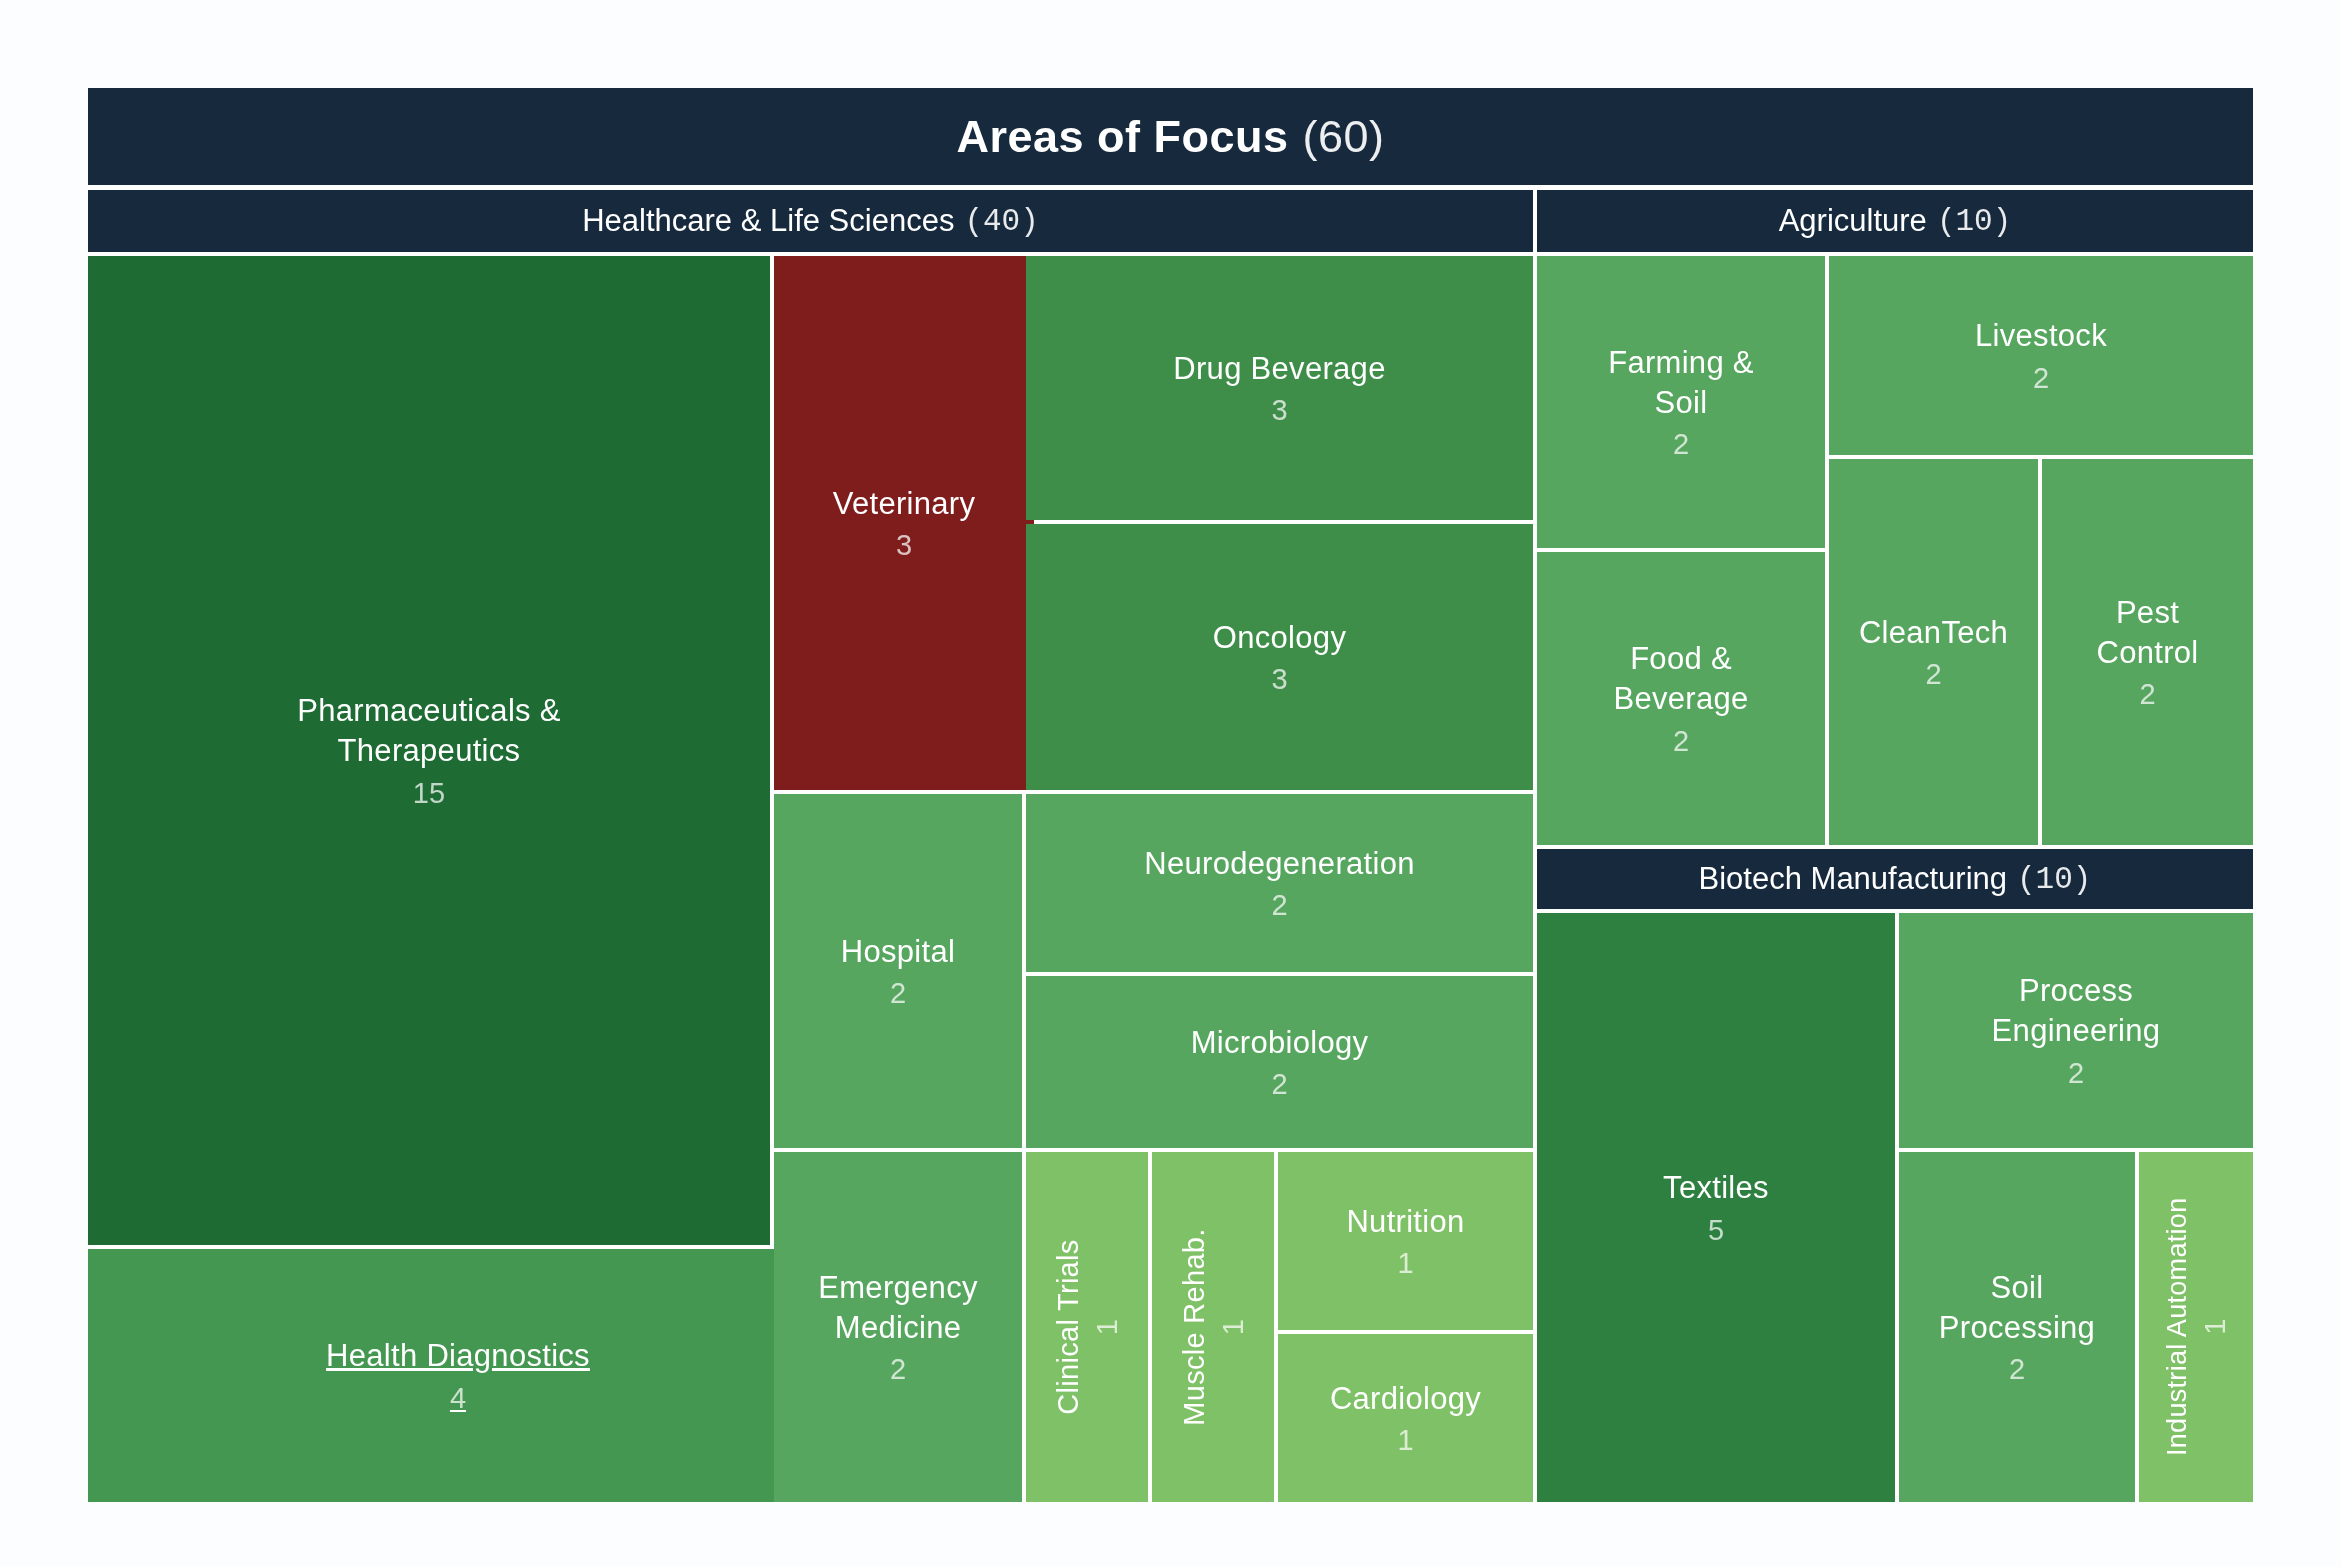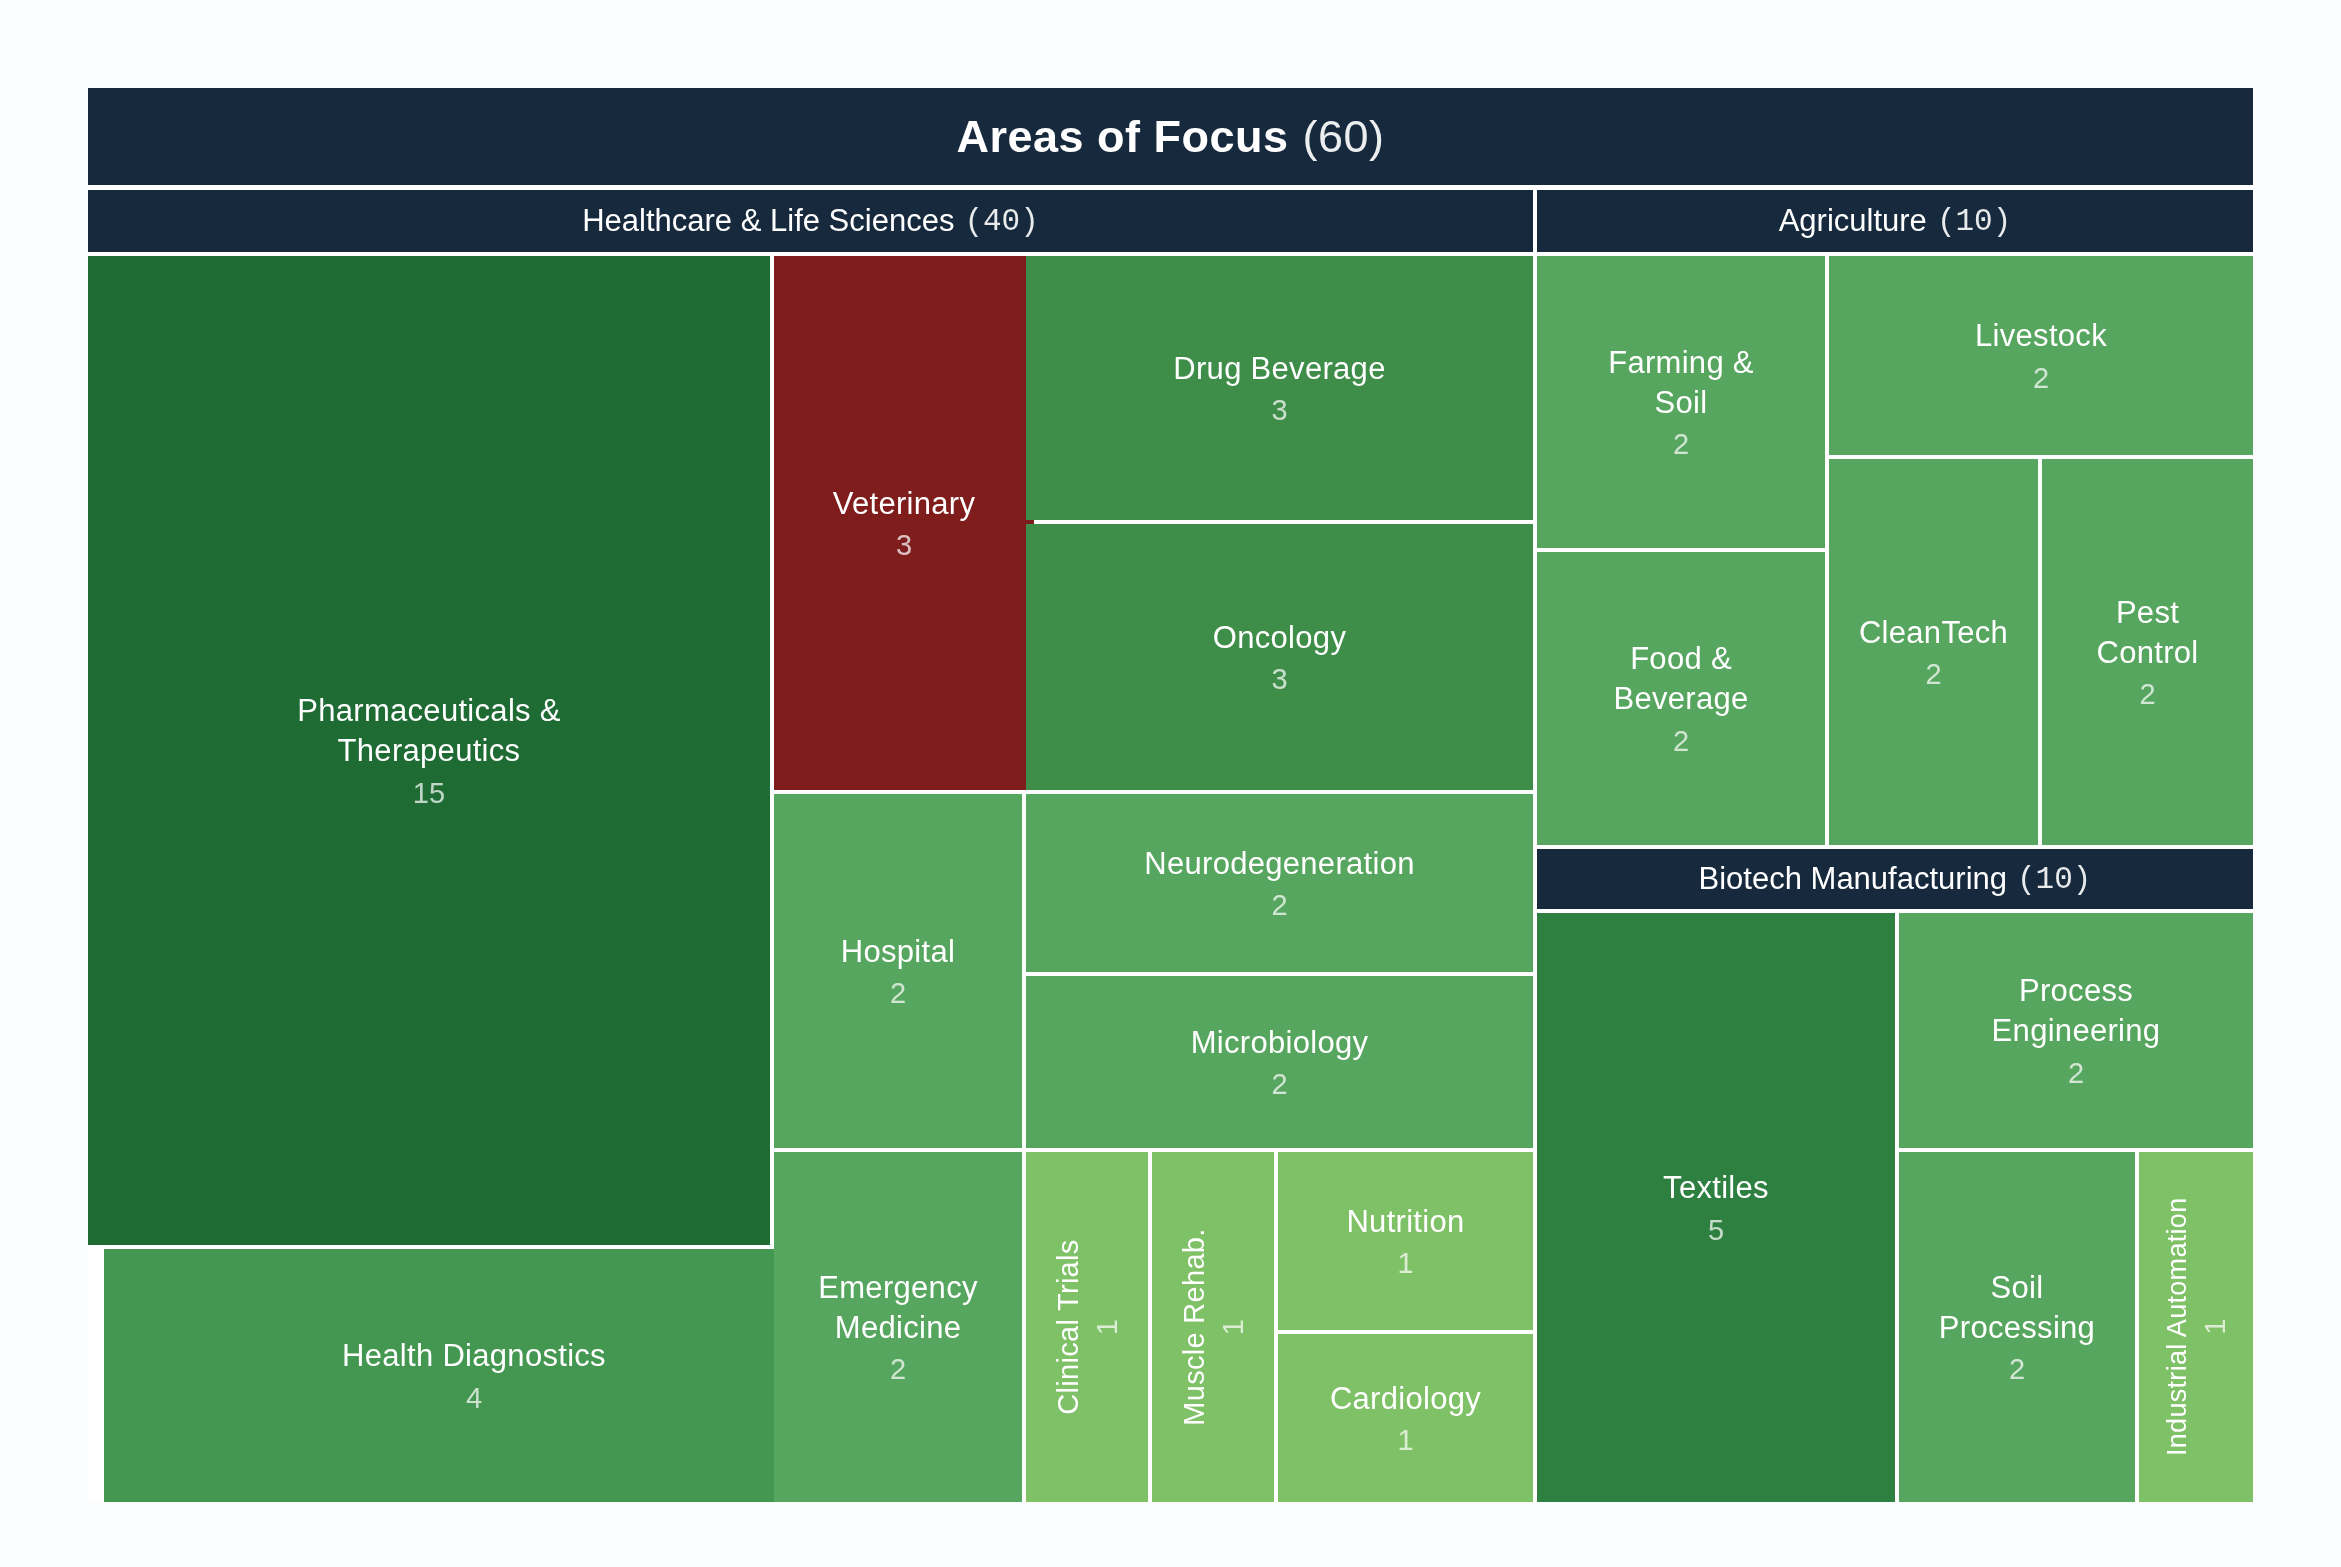--- a/index.html
+++ b/index.html
@@ -70,21 +70,21 @@
   <div class="bar group-bar" style="left: 1449px; top: 761px; width: 716px; height: 60px; background-color: rgb(22, 41, 61);">
     <span class="name">Biotech Manufacturing</span>
     <span class="count">(10)</span>
   </div>
 
   <div class="tile" style="left: 0px; top: 168px; width: 682px; height: 989px; background-color: rgb(30, 107, 52);">
     <div class="t-label" style="max-width:360px;">Pharmaceuticals &amp; Therapeutics</div>
     <div class="t-value">15</div>
   </div>
 
-  <div class="tile" style="left: 16px; top: 1161px; width: 740px; height: 253px; background-color: rgb(68, 151, 81);">
+  <div class="tile" style="left: 0px; top: 1161px; width: 740px; height: 253px; background-color: rgb(68, 151, 81); text-decoration: underline;">
     <div class="t-label">Health Diagnostics</div>
     <div class="t-value">4</div>
   </div>
 
   <div class="tile" style="left: 686px; top: 168px; width: 260px; height: 534px; background-color: #7f1d1d;">
     <div class="t-label">Veterinary</div>
     <div class="t-value">3</div>
   </div>
 
   <div class="tile" style="left: 938px; top: 168px; width: 507px; height: 264px; background-color: rgb(62, 142, 73);">

